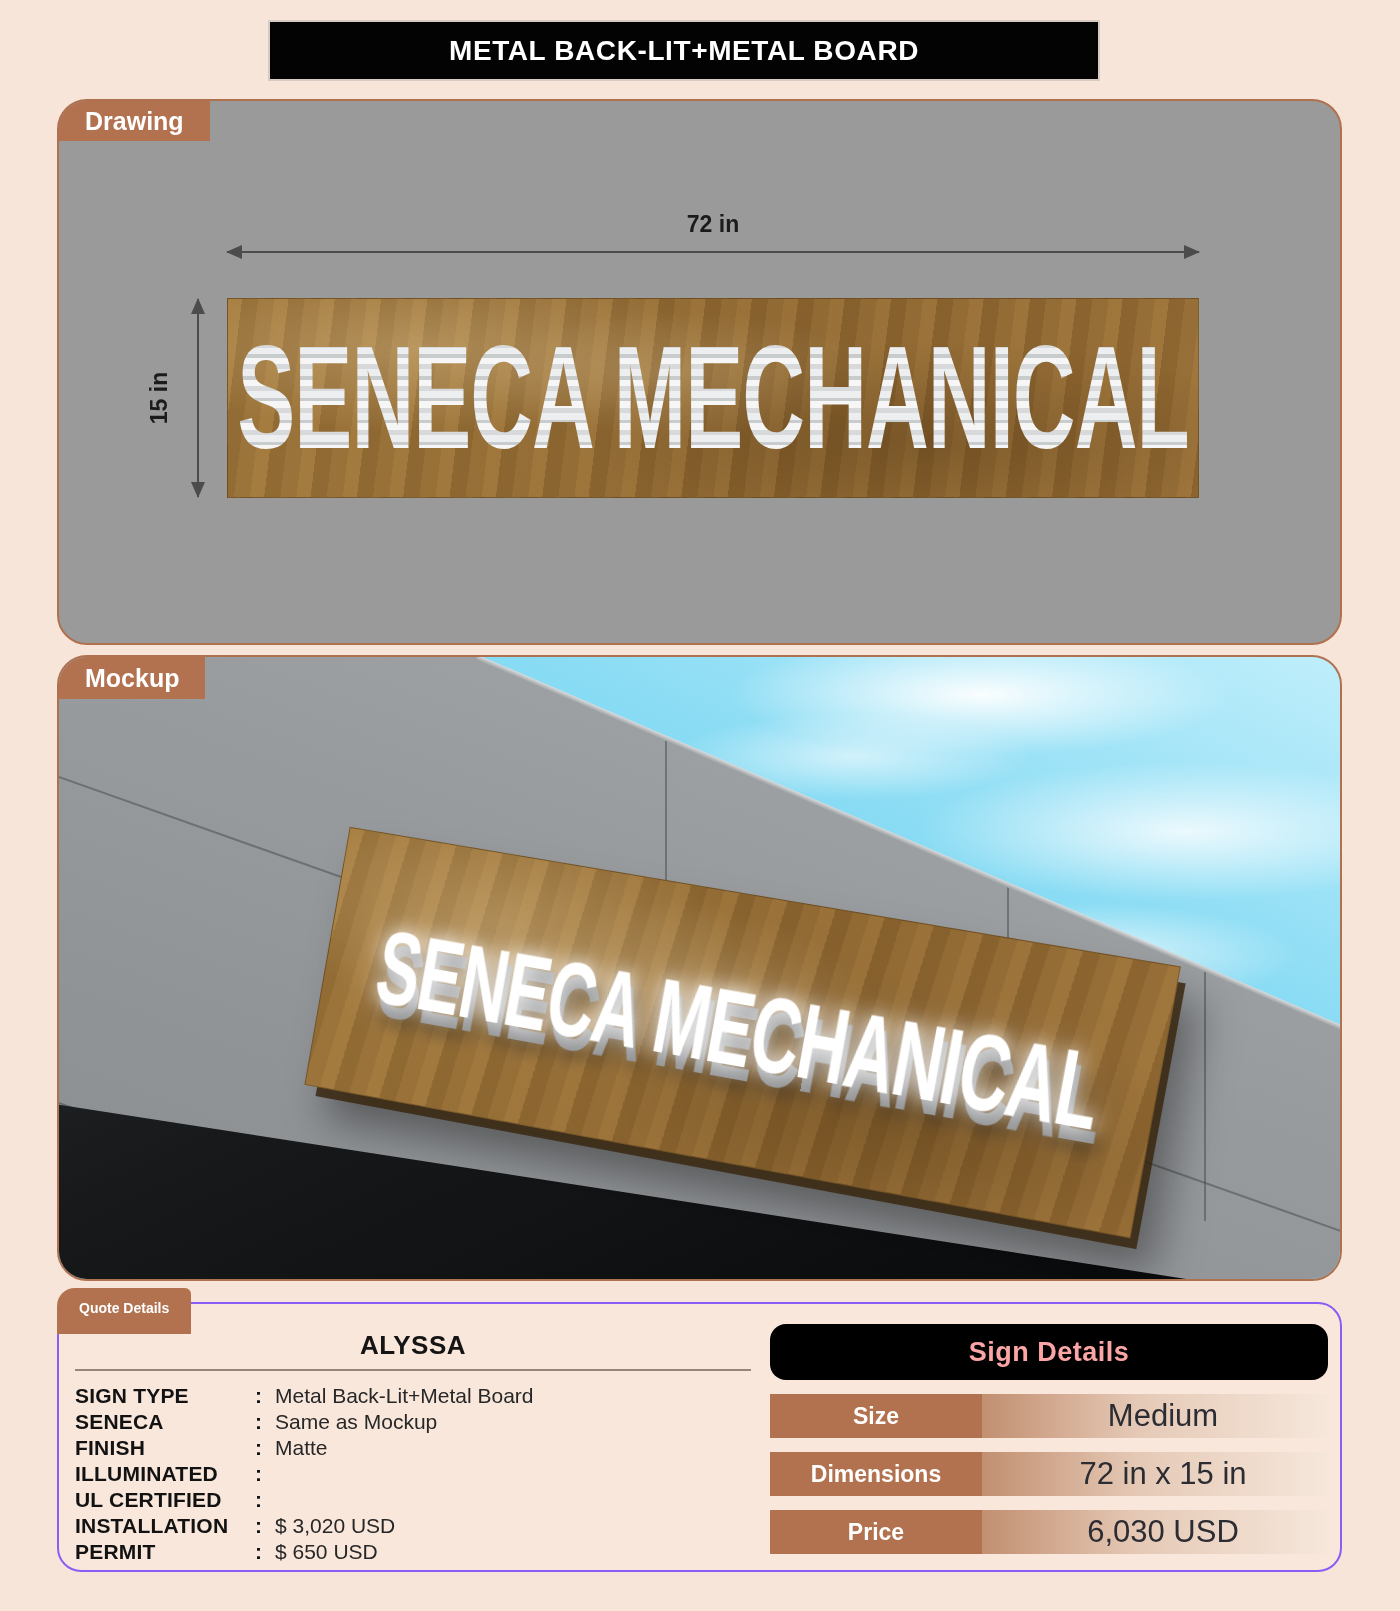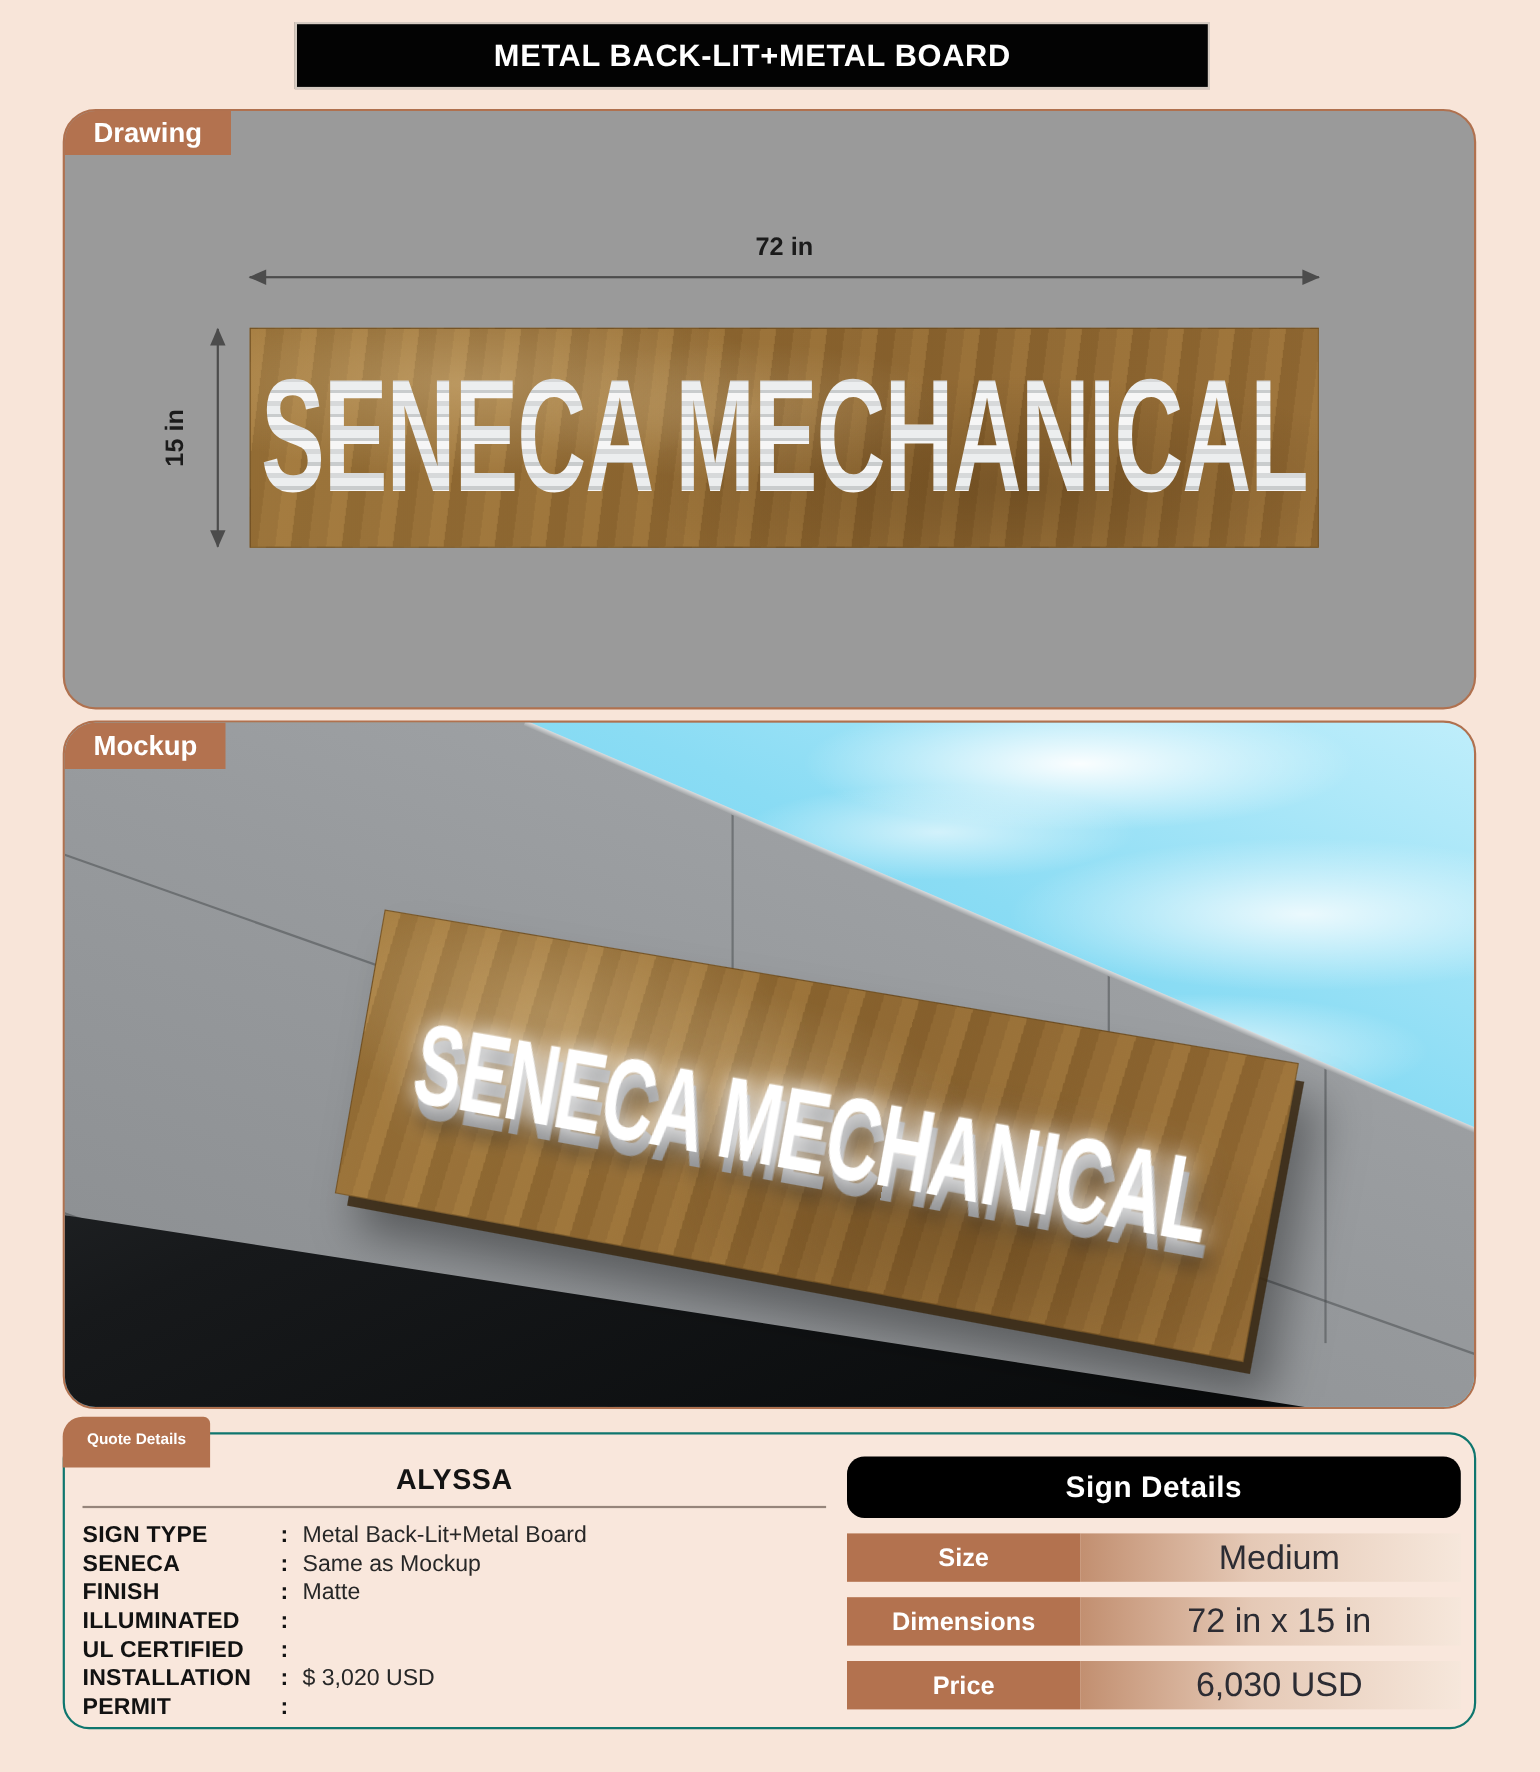--- a/index.html
+++ b/index.html
@@ -85,36 +85,36 @@
     display:flex;align-items:center;justify-content:center;overflow:visible;
     transform:perspective(1300px) rotateY(-5deg) rotate(10deg);transform-origin:left center;
     box-shadow:10px 12px 0 -3px rgba(56,39,15,.85), 24px 30px 38px rgba(0,0,0,.38);}
   .mock-sign .sign-text{font-size:64px;letter-spacing:-1px;transform:scaleY(1.62);color:#ffffff;
     text-shadow:0 0 14px rgba(255,255,255,.95),0 0 30px rgba(255,255,255,.55),
       5px 8px 0 #8f9092,8px 12px 14px rgba(15,15,15,.55);}
 
   
   .quote-wrap{position:absolute;left:57px;top:1288px;width:1285px;height:284px;}
   .quote-panel{position:absolute;left:0;right:0;top:14px;bottom:0;background:#f9e7dc;
-    border:2px solid #0f766e;border-radius:24px;box-sizing:border-box;}
+    border:2px solid #8b5cf6;border-radius:24px;box-sizing:border-box;}
   .quote-tab{height:46px;font-size:14px;border-radius:18px 6px 0 0;}
   .quote-tab span{padding:0 22px 6px 22px;}
 
   .quote-left{position:absolute;left:16px;top:26px;width:676px;}
   .customer-name{margin:0;text-align:center;font-size:26px;font-weight:bold;color:#141414;letter-spacing:.5px;}
   .name-rule{border:none;border-top:2px solid #96857b;margin:8px 0 12px 0;}
   .qrows{font-size:21px;line-height:26px;}
   .qrow{display:flex;}
   .qlabel{width:180px;font-weight:bold;color:#121212;letter-spacing:.2px;}
   .qcolon{width:20px;font-weight:bold;color:#121212;}
   .qvalue{flex:1;color:#272727;}
 
   .sd{position:absolute;right:12px;top:20px;width:558px;}
   .sd-header{height:56px;background:#000;border-radius:16px;display:flex;align-items:center;justify-content:center;
-    color:#ffffff;font-weight:bold;font-size:27px;letter-spacing:.5px;}
+    color:#fca5a5;font-weight:bold;font-size:27px;letter-spacing:.5px;}
   .sd-row{display:flex;height:44px;margin-top:14px;}
   .sd-label{width:212px;background:#b3724f;color:#fff;font-weight:bold;font-size:23px;
     display:flex;align-items:center;justify-content:center;}
   .sd-value{flex:1;background:linear-gradient(90deg,#c28f70 0%,#e5c9b6 45%,#f6e7db 100%);
     color:#2c2c33;font-weight:normal;font-size:31px;display:flex;align-items:center;justify-content:center;padding-left:16px;}
 </style>
 </head>
 <body>
 
 <div class="page">
@@ -195,20 +195,21 @@
             <span class="qcolon">:</span>
           </div>
           <div class="qrow">
             <span class="qlabel">INSTALLATION</span>
             <span class="qcolon">:</span>
             <span class="qvalue">$ 3,020 USD</span>
           </div>
           <div class="qrow">
             <span class="qlabel">PERMIT</span>
             <span class="qcolon">:</span>
+            <span class="qvalue">$ 650 USD</span>
           </div>
         </div>
       </div>
 
       <div class="sd">
         <div class="sd-header">Sign Details</div>
         <div class="sd-row">
           <div class="sd-label">Size</div>
           <div class="sd-value">Medium</div>
         </div>

